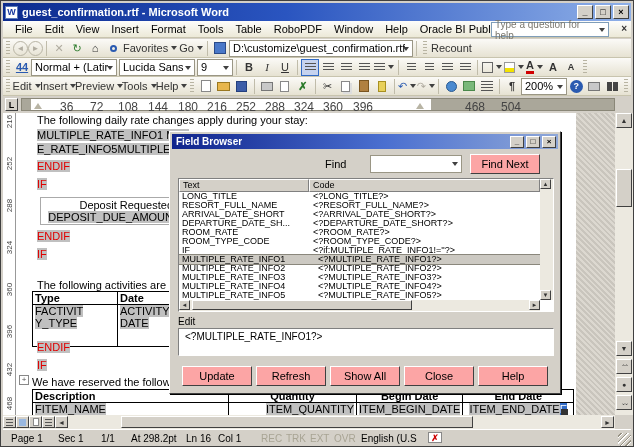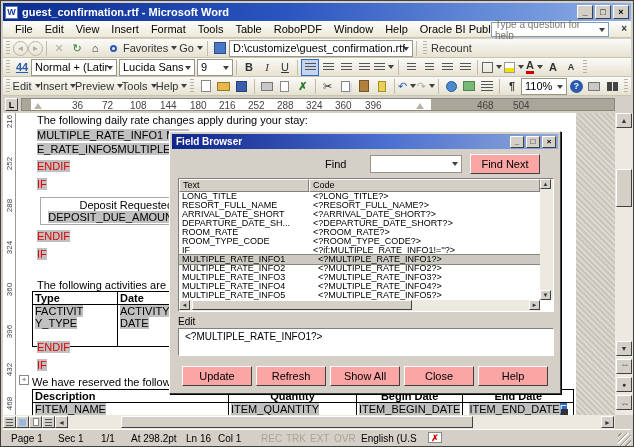--- a/index.html
+++ b/index.html
@@ -39,21 +39,21 @@
   .lines{width:11px;height:9px;background:repeating-linear-gradient(#555 0 1px,transparent 1px 3px);}
   .boxed{border:1px solid #316ac5;background:#c6d3ef;}
   .ic{width:12px;height:12px;display:inline-block;}
   
   .ruler{position:absolute;left:2px;top:95px;width:612px;height:17px;background:#d4d0c8;}
   .tabsel{position:absolute;left:2px;top:2px;width:13px;height:13px;background:#d4d0c8;
     border:1px solid;border-color:#fff #404040 #404040 #fff;font-size:9px;font-weight:bold;
     display:flex;align-items:center;justify-content:center;}
   .rband{position:absolute;left:18px;top:2px;width:594px;height:13px;background:#aaa79a;border:1px solid #8a8778;}
   .rwhite{position:absolute;left:9px;top:0;width:400px;height:11px;background:#fff;}
-  .rnum{position:absolute;top:1px;font-size:10px;color:#444;margin-left:12px;}
+  .rnum{position:absolute;top:1px;font-size:12px;color:#444;}
   .rind{position:absolute;width:0;height:0;border-left:4px solid transparent;border-right:4px solid transparent;
     border-bottom:6px solid #b8b4a4;top:4px;}
   
   .vruler{position:absolute;left:2px;top:112px;width:13px;height:302px;background:#fff;border-right:1px solid #999;}
   .vnum{position:absolute;left:-1px;font-size:8px;color:#444;transform:rotate(-90deg);width:14px;text-align:center;}
   .page{position:absolute;left:15px;top:112px;width:560px;height:302px;background:#fff;overflow:hidden;
     font-size:11px;color:#000;}
   .hatch{position:absolute;left:575px;top:112px;width:39px;height:302px;
     background:repeating-linear-gradient(45deg,#dcd8d0 0 2px,#c9c5bd 2px 4px);}
   .abs{position:absolute;white-space:nowrap;}
@@ -304,21 +304,21 @@
       </span>
     <span class="tbtn">
         <span class="ic" style="width:12px;height:10px;background:#7ab87a;border:1px solid #4a884a;"></span>
       </span>
     <span class="tbtn">
         <span class="lines" style="width:12px;height:10px;"></span>
       </span>
     <span class="sep"></span>
     <span class="tbtn" style="font-weight:bold">¶</span>
     <span class="combo" style="width:50px">
-        <span>110%</span>
+        <span>200%</span>
         <span class="darr"></span>
       </span>
     <span class="tbtn">
         <span style="width:13px;height:13px;border-radius:50%;background:#2a5ab0;color:#fff;font-size:9px;font-weight:bold;display:flex;align-items:center;justify-content:center;">?</span>
       </span>
     <span class="tbtn">
         <span class="ic" style="width:12px;height:9px;background:#c8c8c8;border:1px solid #777;"></span>
       </span>
     <span class="tbtn">
         <span class="ic" style="width:5px;height:9px;background:#444;"></span>
@@ -397,21 +397,21 @@
     <table class="doc-tab abs" style="left:16px;top:276px">
       <tbody>
           <tr>
         <td class="bold" style="width:196px">Description</td>
         <td class="bold" style="width:128px;text-align:center">Quantity</td>
         <td class="bold" style="width:92px;text-align:center">Begin Date</td>
         <td class="bold" style="width:111px;text-align:center">End Date</td>
       </tr>
       <tr>
         <td><span class="field">FITEM_NAME</span></td>
-        <td style="text-align:left"><span class="field">ITEM_QUANTITY</span></td>
+        <td style="text-align:right"><span class="field">ITEM_QUANTITY</span></td>
         <td style="text-align:center"><span class="field">ITEM_BEGIN_DATE</span></td>
         <td style="text-align:center"><span class="field">ITEM_END_DATE</span><span class="selblue">E</span></td>
       </tr>
     </tbody>
       </table>
     <div class="abs" style="left:545px;top:296px;width:7px;height:7px;background:#333;"></div>
   </div>
 
   <div class="hatch"></div>
 

